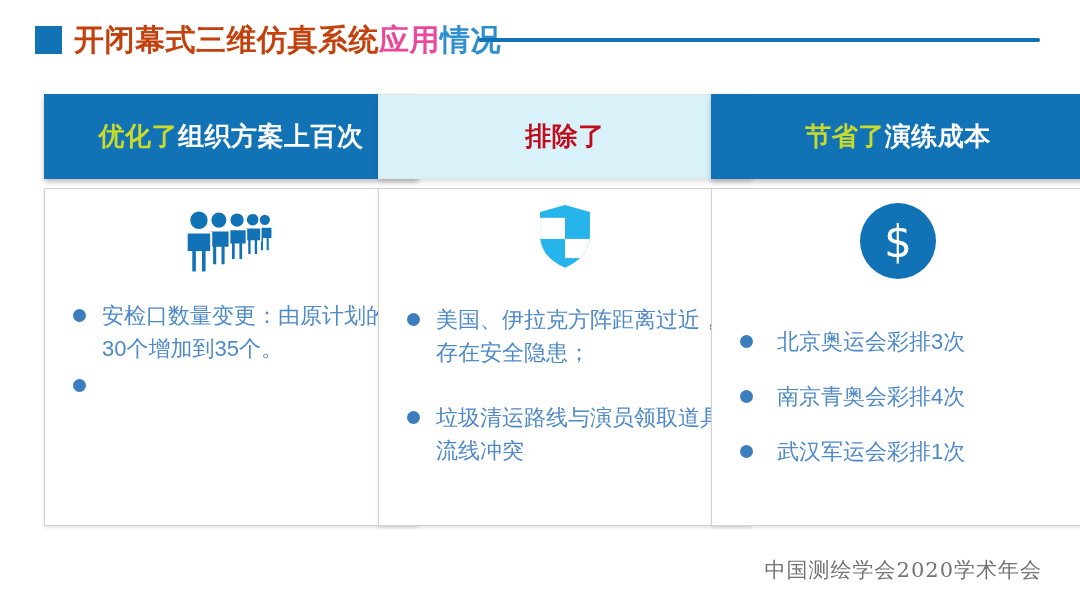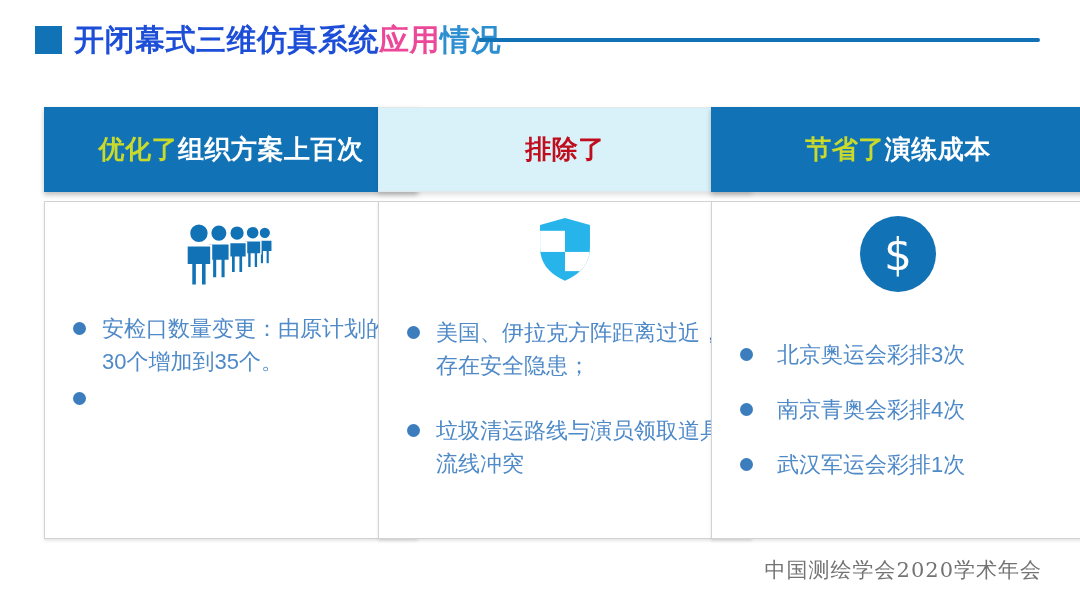--- a/index.html
+++ b/index.html
@@ -4,27 +4,27 @@
 <style>
   * { margin:0; padding:0; box-sizing:border-box; }
   html,body { background:#fff; }
   body { font-family:"Liberation Sans", sans-serif; }
   .slide { position:relative; width:1080px; height:607px; background:#ffffff; overflow:hidden; }
 
   
   .title-row { position:absolute; left:35px; top:22px; height:36px; display:flex; align-items:center; }
   .title-square { width:27px; height:28px; background:#1272b6; margin-right:12px; }
   .title-text { font-size:30px; font-weight:bold; letter-spacing:0.5px; white-space:nowrap; }
-  .title-red { color:#1d4ed8; }
+  .title-red { color:#c2410c; }
   .title-blue { color:#ec4899; }
   .title-blue-light { color:#2e8fd0; }
   .title-line { position:absolute; left:478px; top:38px; width:562px; height:4px; background:#1272b6; border-radius:2px; }
 
   
-  .col { position:absolute; top:107px; width:374px; }
+  .col { position:absolute; top:94px; width:374px; }
   .col.c1 { left:44px; }
   .col.c2 { left:378px; }
   .col.c3 { left:711px; }
 
   .col-header { height:85px; display:flex; align-items:center; justify-content:center;
                 font-size:26px; font-weight:bold; letter-spacing:0.5px; white-space:nowrap; }
   .col-header.blue  { background:#1272b6; color:#ffffff; box-shadow:0 3px 5px rgba(0,0,0,.25); }
   .col-header.light { background:#d9f1f8; color:#1272b6; border:1px solid #dfe9ec; box-shadow:0 3px 5px rgba(0,0,0,.12);flex-direction:column; }
   .accent-yellow { color:#c9da2a; }
   .accent-red    { color:#c00d1e; }

